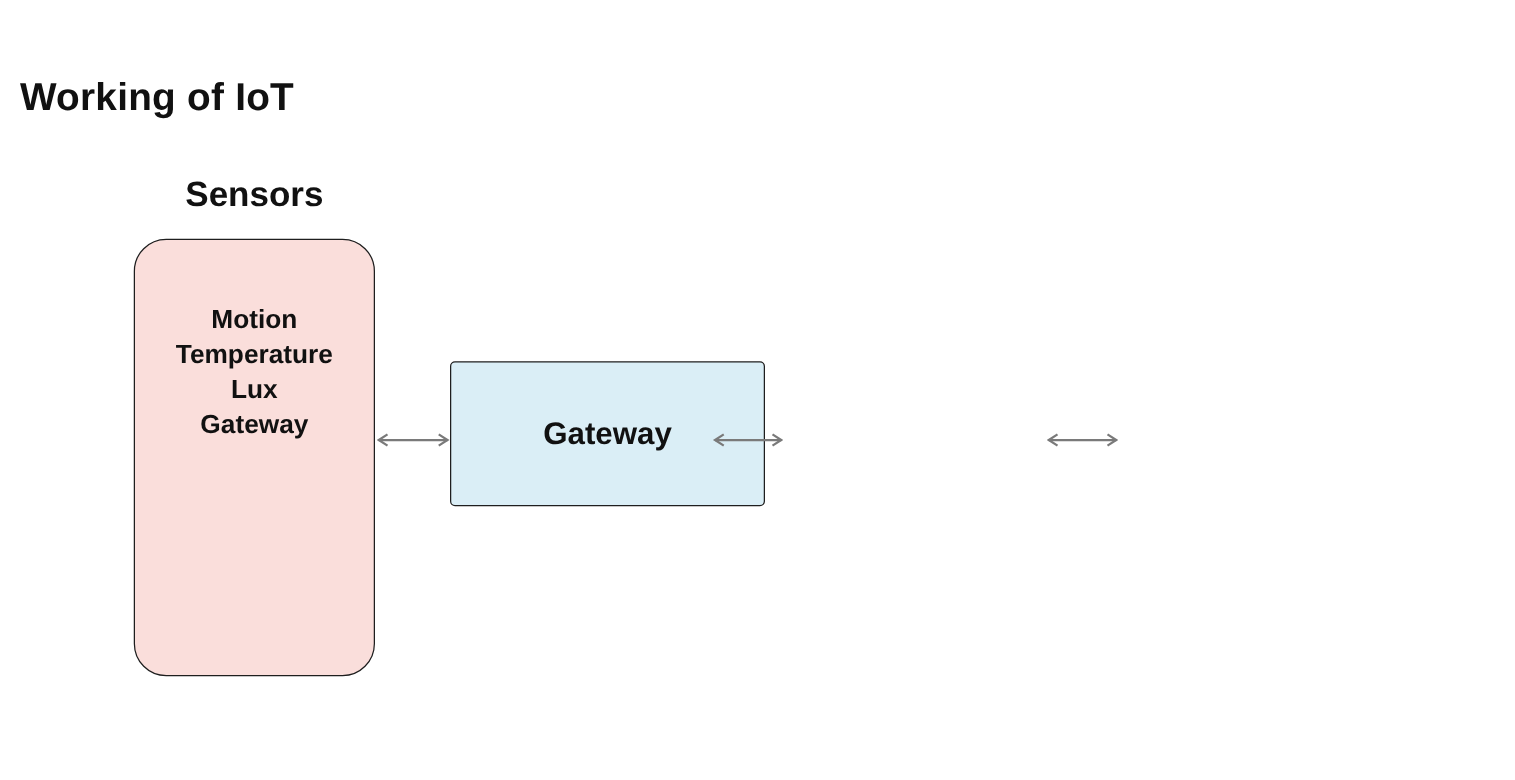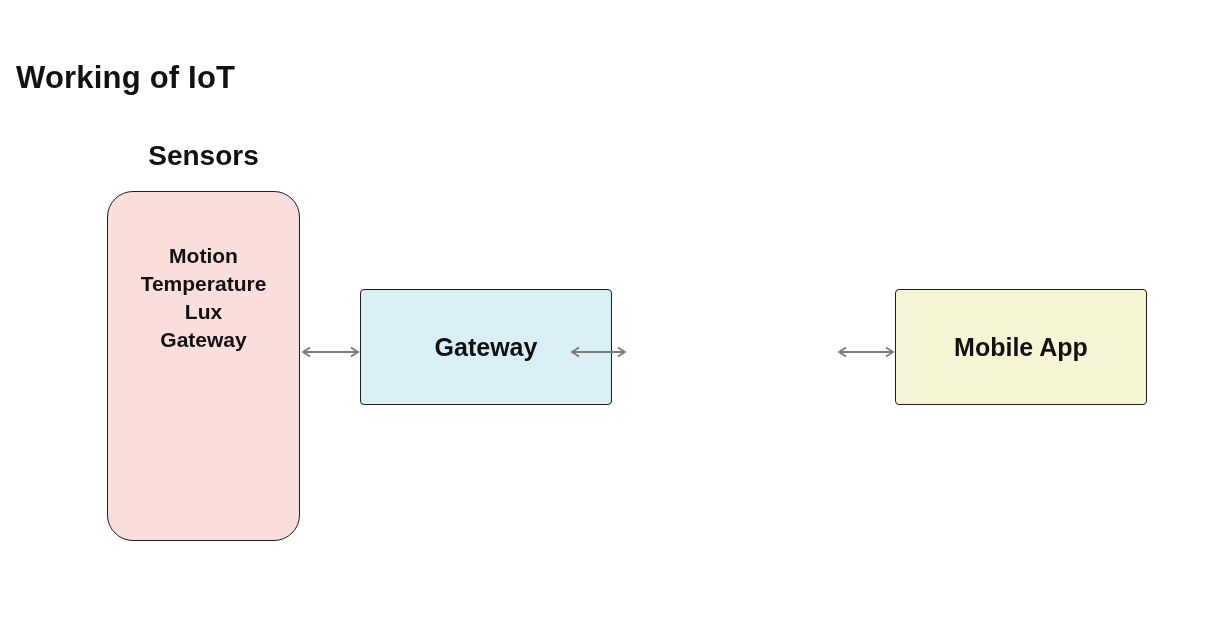--- a/index.html
+++ b/index.html
@@ -123,17 +123,14 @@
 
 
   <div class="arrow arrow-3">
     <svg width="58" height="16" viewBox="0 0 58 16">
       <line x1="2" y1="8" x2="56" y2="8"></line>
       <polyline points="9,3.5 2,8 9,12.5"></polyline>
       <polyline points="49,3.5 56,8 49,12.5"></polyline>
     </svg>
   </div>
 
-  <div class="node process-node mobile-node">
-    <span>Mobile App</span>
-  </div>
 
 </div>
 
 </body></html>

